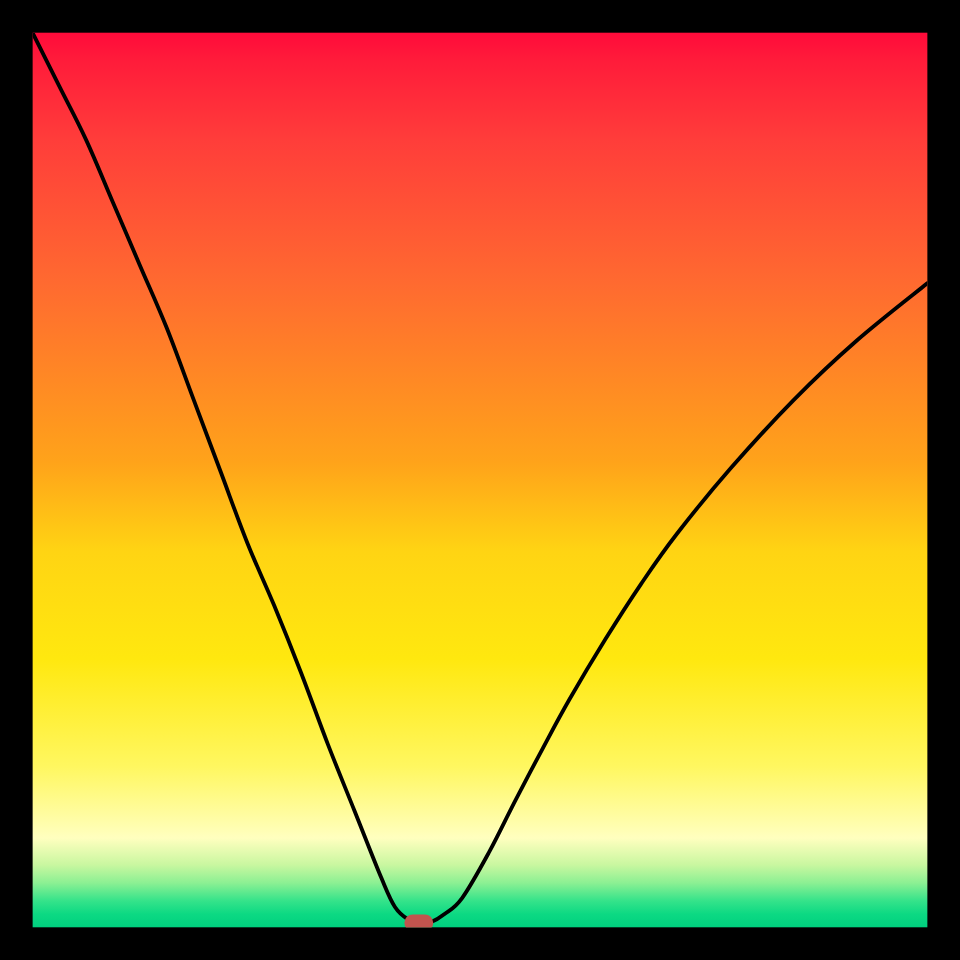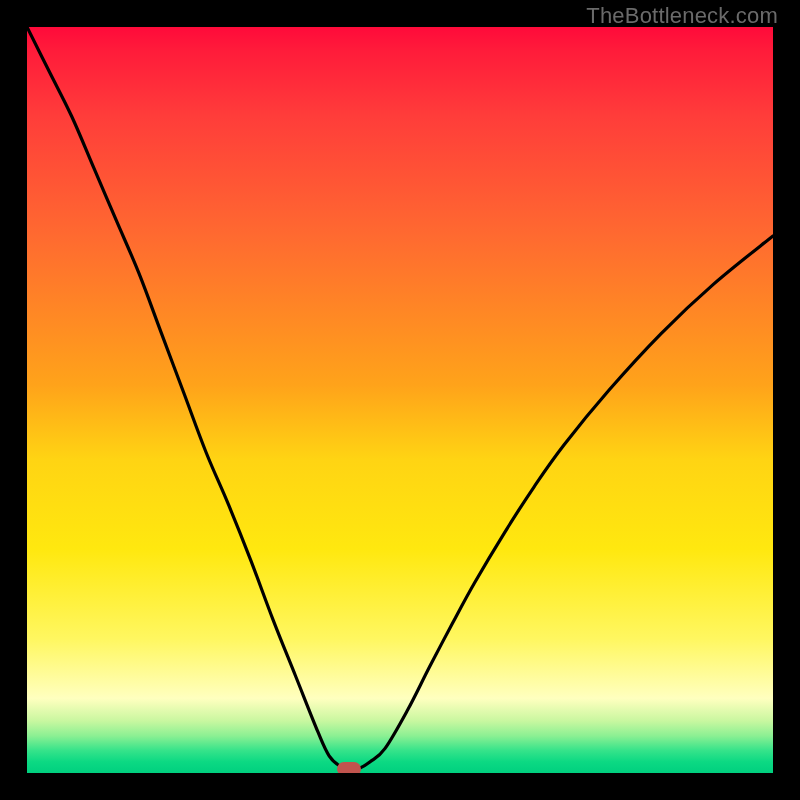--- a/index.html
+++ b/index.html
@@ -69,21 +69,20 @@
     border-radius: 7px;
     background: #c1544e;
     transform: translate(-50%, -50%);
   }
 </style>
 </head>
 <body>
 
 <div class="stage">
 
-  <div class="watermark">TheBottleneck.com</div>
 
   <div class="plot-area">
     <div class="gradient-bg"></div>
 
     <svg class="curve-svg" viewBox="0 0 746 746" preserveAspectRatio="none">
       <path id="curve-path" fill="none" stroke="#000000" stroke-width="3.2" stroke-linejoin="round" stroke-linecap="round" d="M 0.00 0.00 C 4.03 8.06, 14.32 28.65, 22.38 44.76 C 30.44 60.87, 36.70 72.06, 44.76 89.52 C 52.82 106.98, 59.08 122.94, 67.14 141.74 C 75.20 160.54, 81.46 175.16, 89.52 193.96 C 97.58 212.76, 103.84 226.04, 111.90 246.18 C 119.96 266.32, 126.22 284.38, 134.28 305.86 C 142.34 327.34, 148.60 344.06, 156.66 365.54 C 164.72 387.02, 170.98 405.08, 179.04 425.22 C 187.10 445.36, 193.36 457.97, 201.42 477.44 C 209.48 496.91, 215.74 512.58, 223.80 533.39 C 231.86 554.20, 238.12 572.26, 246.18 593.07 C 254.24 613.88, 260.50 628.88, 268.56 649.02 C 276.62 669.16, 284.90 690.60, 290.94 704.97 C 296.98 719.34, 298.10 722.67, 302.13 728.84 C 306.16 735.02, 309.29 736.87, 313.32 739.29 C 317.35 741.70, 321.15 741.87, 324.51 742.27 C 327.87 742.67, 328.61 742.87, 331.97 741.52 C 335.33 740.18, 338.46 738.44, 343.16 734.81 C 347.86 731.18, 351.37 730.65, 358.08 721.38 C 364.79 712.12, 372.40 698.11, 380.46 683.34 C 388.52 668.57, 394.78 654.90, 402.84 639.32 C 410.90 623.75, 417.16 611.84, 425.22 596.80 C 433.28 581.76, 438.20 572.15, 447.60 555.77 C 457.00 539.39, 466.70 523.11, 477.44 505.79 C 488.18 488.47, 496.54 475.38, 507.28 459.54 C 518.02 443.69, 523.69 435.08, 537.12 417.76 C 550.55 400.44, 564.42 383.31, 581.88 363.30 C 599.34 343.29, 615.30 325.67, 634.10 306.61 C 652.90 287.54, 666.18 274.96, 686.32 257.37 C 706.46 239.78, 735.26 217.61, 746.00 208.88"></path>
     </svg>
 
     <div id="marker" class="marker" style="left: 322.272px; top: 742.27px; background: rgb(193, 84, 78);"></div>
   </div>

